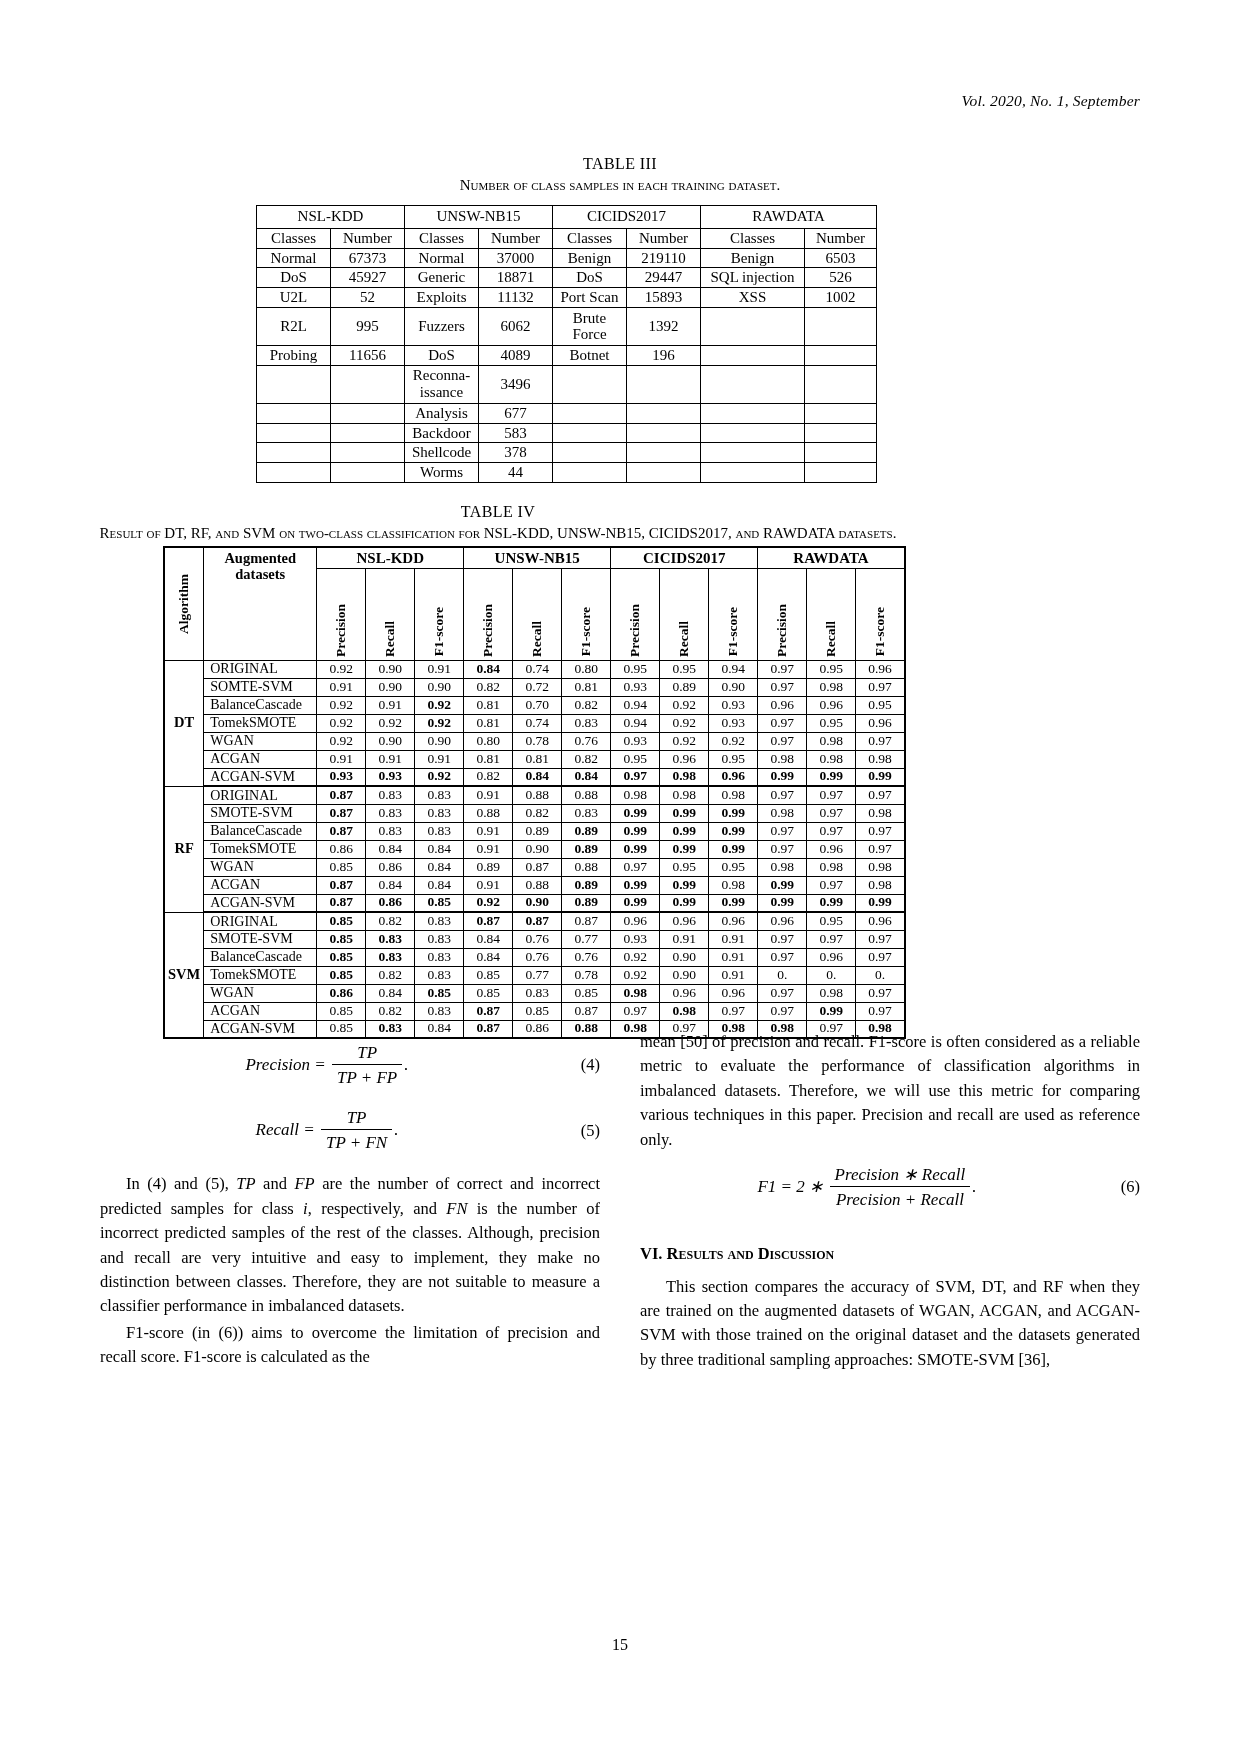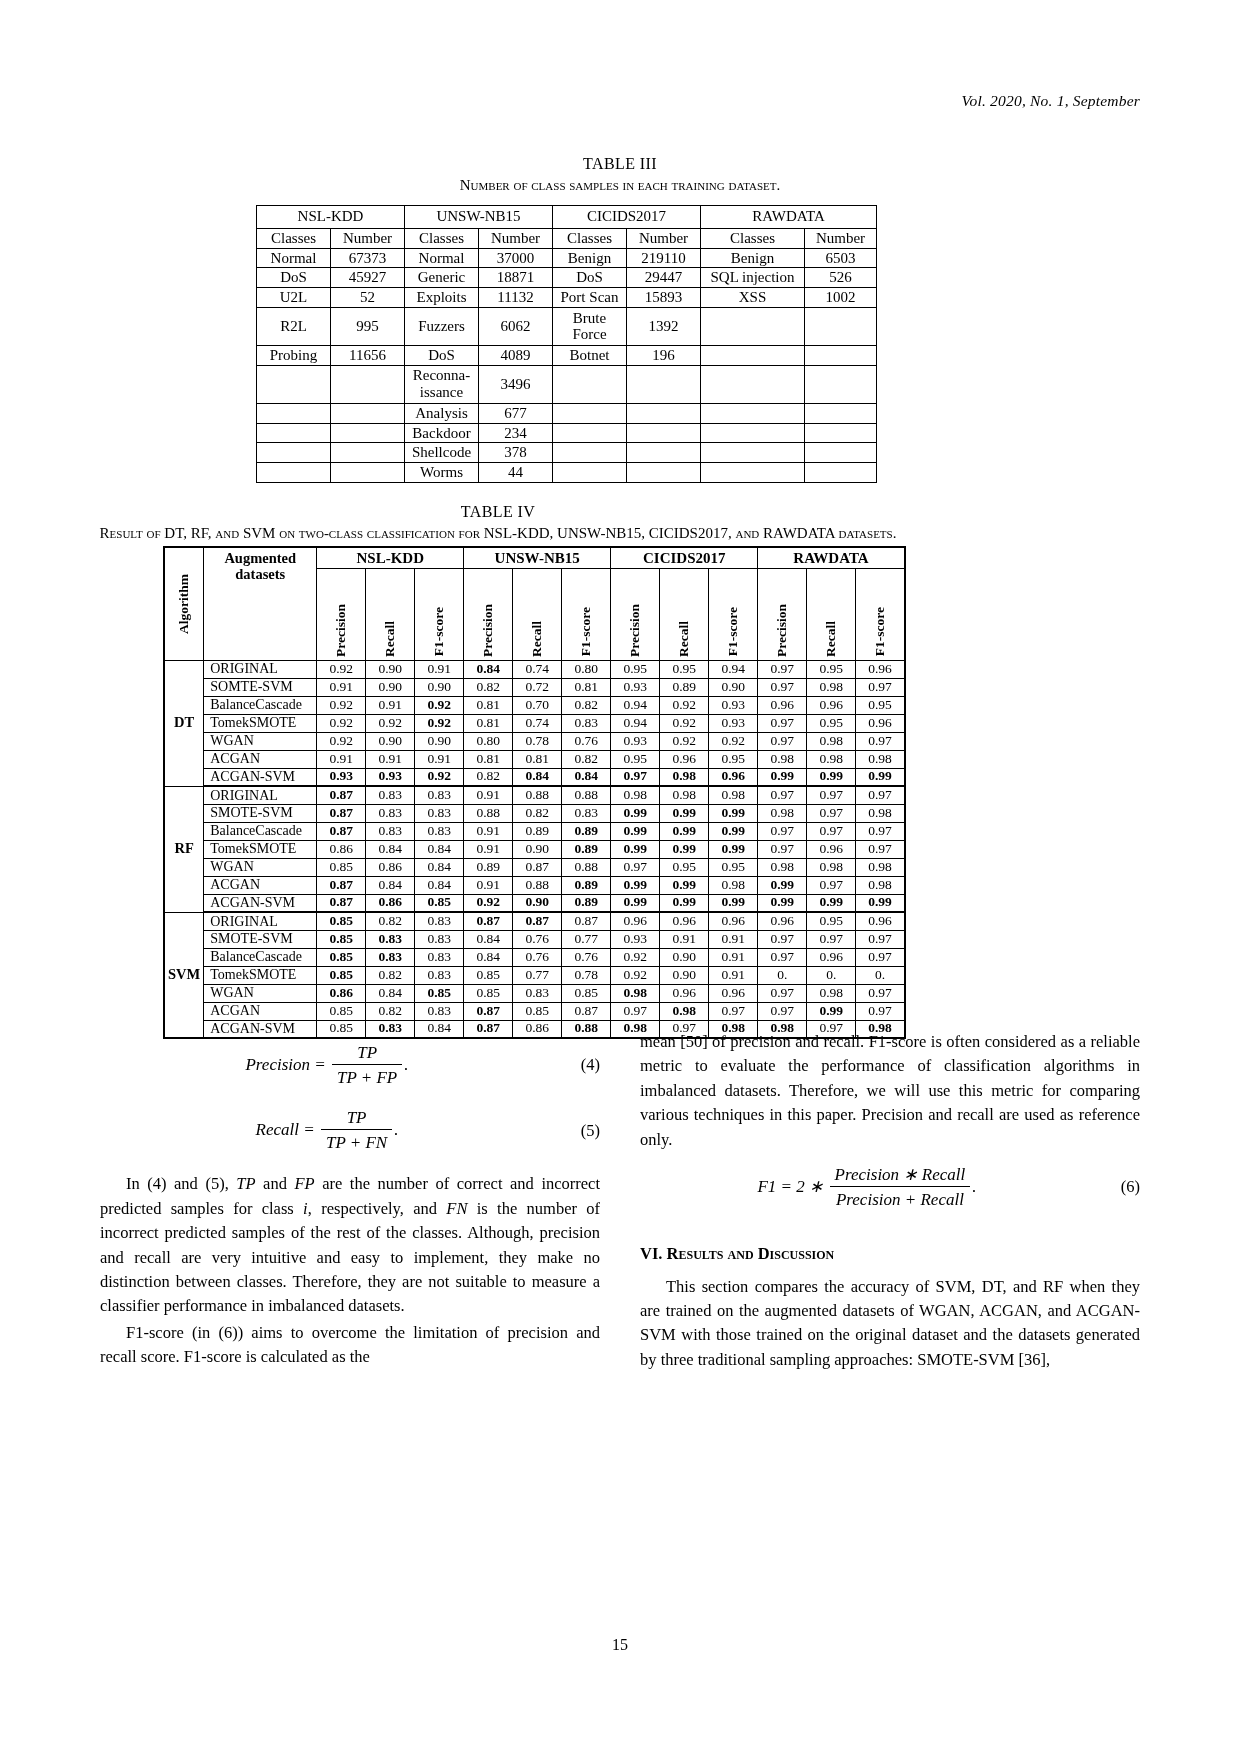--- a/index.html
+++ b/index.html
@@ -210,21 +210,21 @@
           <td>677</td>
           <td></td>
           <td></td>
           <td></td>
           <td></td>
         </tr>
         <tr>
           <td></td>
           <td></td>
           <td>Backdoor</td>
-          <td>234</td>
+          <td>583</td>
           <td></td>
           <td></td>
           <td></td>
           <td></td>
         </tr>
         <tr>
           <td></td>
           <td></td>
           <td>Shellcode</td>
           <td>378</td>

